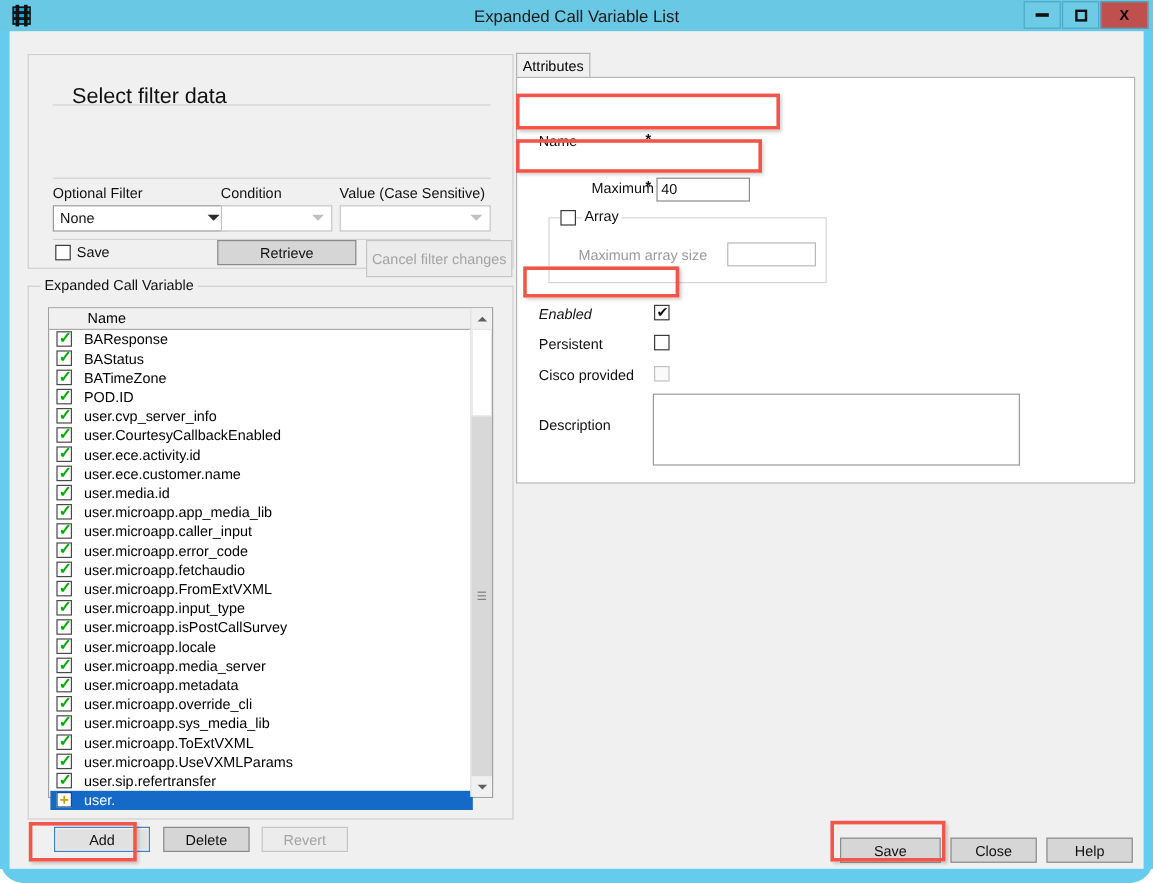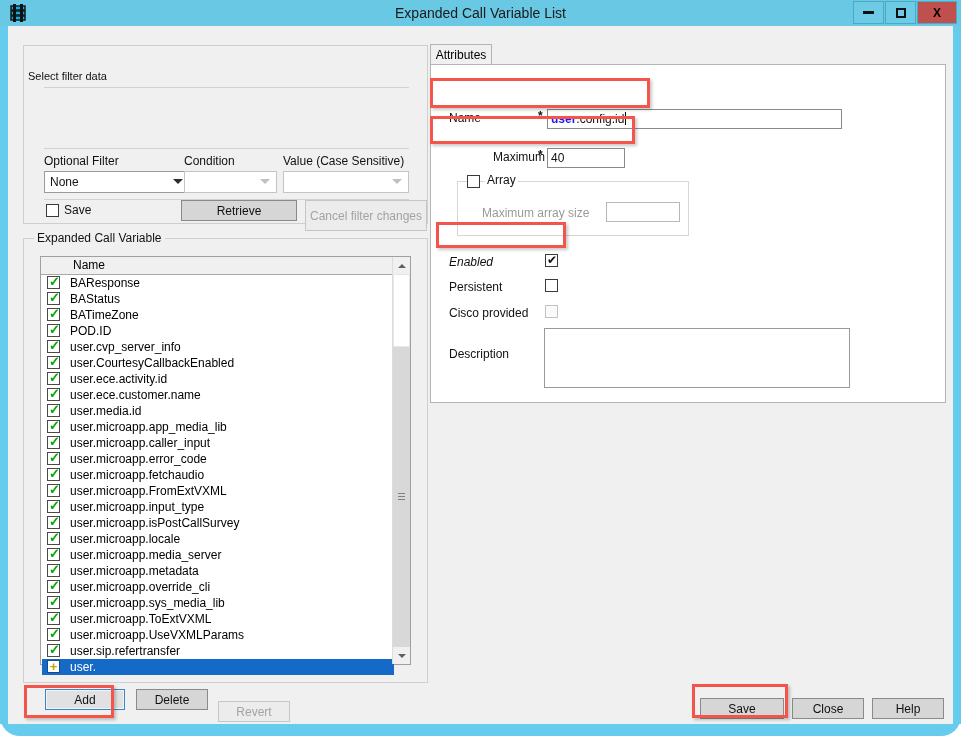--- a/index.html
+++ b/index.html
@@ -30,21 +30,21 @@
   
   .client{position:absolute;left:8px;top:26px;width:945px;height:698px;background:#f0f0f0;}
 
   
   .group{position:absolute;border:1px solid #cfcfcf;background:transparent;}
   .group > .glabel{position:absolute;top:-8px;left:10px;background:#f0f0f0;padding:0 3px;
     font-size:12px;color:#111;white-space:nowrap;}
 
   
   .filterbox{left:15px;top:19px;width:403px;height:177px;background:#f0f0f0;}
-  .filter-title{position:absolute;left:4px;top:24px;font-size:11px;color:#111;}
+  .filter-title{position:absolute;left:36px;top:24px;font-size:18px;color:#111;}
   .hr{position:absolute;background:#d2d2d2;height:1px;}
 
   .lbl{position:absolute;font-size:12px;color:#111;white-space:nowrap;}
   .lbl.dim{color:#9a9a9a;}
 
   .combo{position:absolute;background:#fff;border:1px solid #9a9a9a;box-sizing:border-box;
     height:22px;}
   .combo .ctext{position:absolute;left:5px;top:3px;font-size:12px;color:#111;}
   .combo .arr{position:absolute;right:6px;top:7px;width:0;height:0;
     border-left:5px solid transparent;border-right:5px solid transparent;border-top:5px solid #2b2b2b;}
@@ -288,32 +288,29 @@
           </div>
           <div class="arrbtn dn">
               <span class="tri-d"></span>
             </div>
         </div>
       </div>
 
       <div class="lbtns">
         <div class="btn focus" style="left:21px;top:450px;width:80px;">Add</div>
         <div class="btn gray" style="left:112px;top:450px;width:72px;">Delete</div>
-        <div class="btn dis" style="left:194px;top:450px;width:72px;margin-top:12px;">Revert</div>
+        <div class="btn dis" style="left:194px;top:450px;width:72px;">Revert</div>
       </div>
     </div>
 
     <div class="tab">Attributes</div>
     <div class="tabpage">
 
       <div class="lbl" style="left:18px;top:46px;">Name</div>
       <div class="lbl" style="left:107px;top:44px;font-weight:bold;">*</div>
-      <div class="txt" style="left:116px;top:44px;width:295px;">
-        <div class="tv"><span class="blue-txt">user</span><span>.config.id</span><span class="caret"></span></div>
-      </div>
 
       <div class="lbl" style="left:18px;top:85px;margin-left:44px;">Maximum length</div>
       <div class="lbl" style="left:107px;top:83px;font-weight:bold;">*</div>
       <div class="txt" style="left:116px;top:83px;width:78px;">
         <div class="tv">40</div>
       </div>
 
       <div class="subgroup" style="left:26px;top:116px;width:232px;height:55px;">
         <div class="cb" style="left:9px;top:-7px;"></div>
         <div class="lbl" style="left:27px;top:-9px;background:#fff;padding:0 2px;">Array</div>

